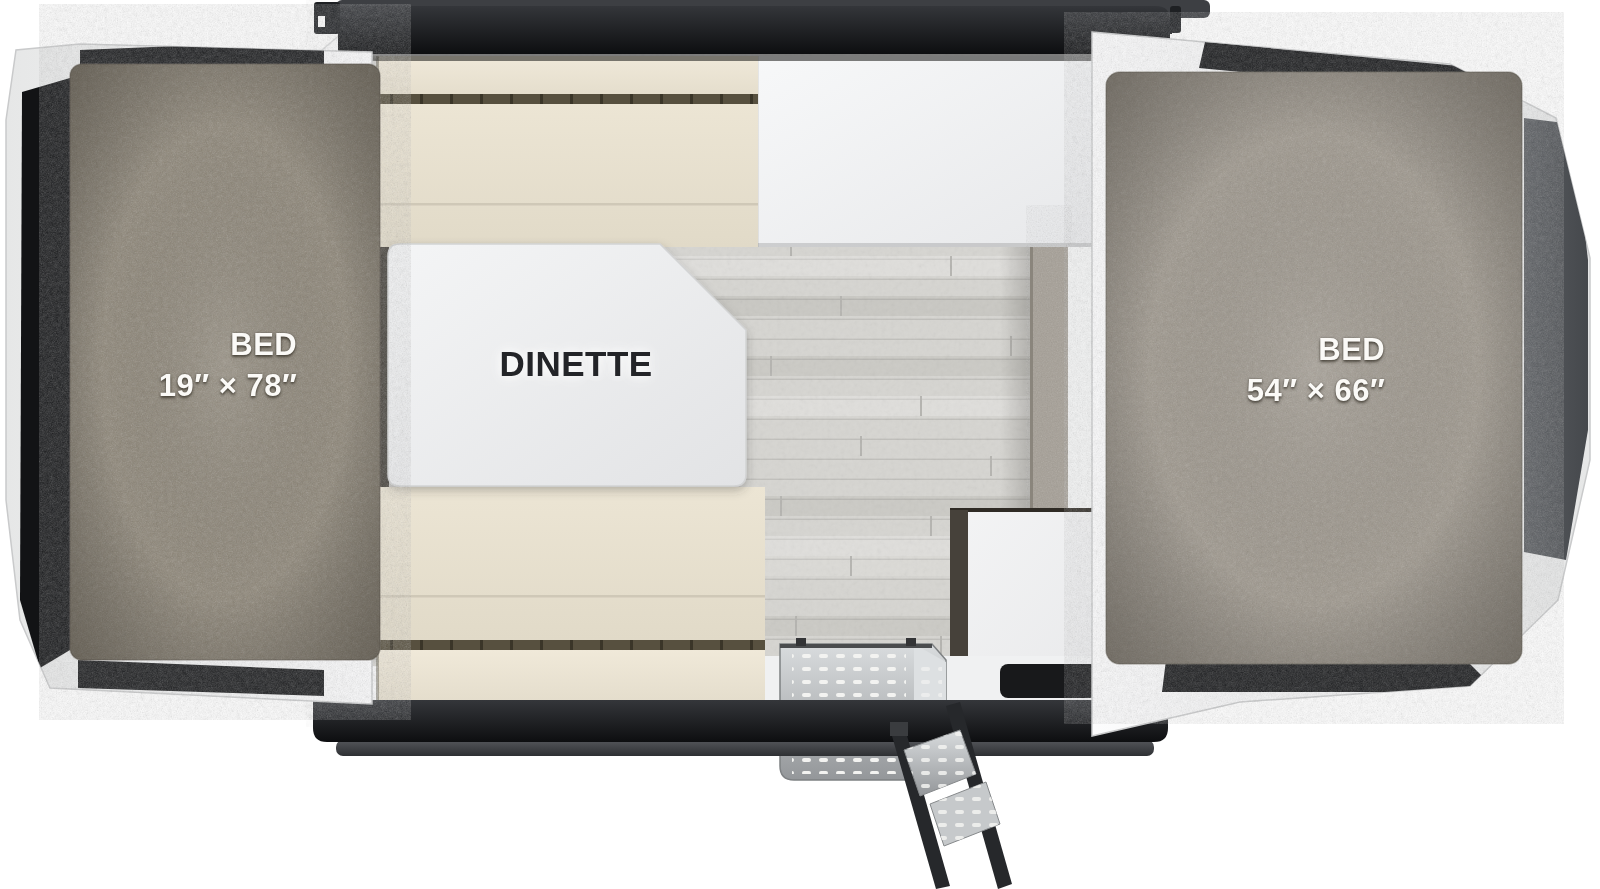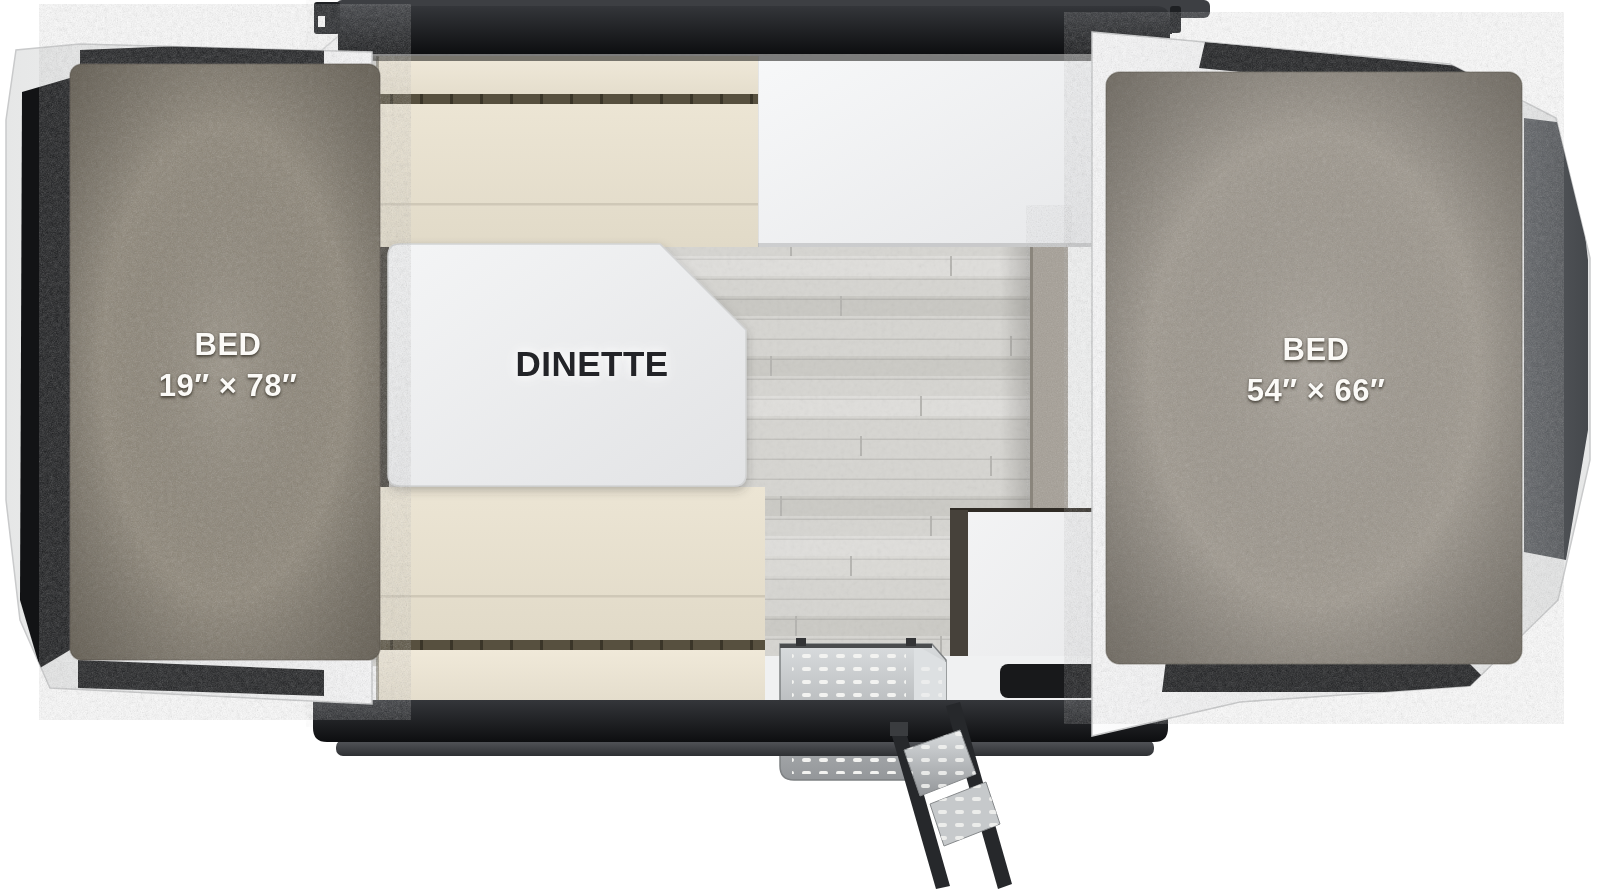--- a/index.html
+++ b/index.html
@@ -1,19 +1,19 @@
 <!DOCTYPE html>
 <html><head>
 <meta charset="utf-8">
 <style>
   html,body{margin:0;padding:0;background:#ffffff;}
   #stage{position:relative;width:1600px;height:889px;background:#ffffff;overflow:hidden;
          font-family:"Liberation Sans",sans-serif;}
   #plan-svg{position:absolute;left:0;top:0;}
-  .area-label{position:absolute;transform:translate(-50%,-50%);text-align:center;
+  .area-label{position:absolute;transform:translate(-50%,-50%);text-align:right;
               font-weight:700;line-height:1.32;letter-spacing:.5px;white-space:nowrap;}
   .bed-label{color:#fbfaf7;font-size:31px;
              text-shadow:0 2px 3px rgba(35,31,22,.65),0 0 2px rgba(35,31,22,.4);}
   .dinette-label{color:#232428;font-size:35px;
              text-shadow:0 0 10px rgba(255,255,255,.95),0 0 20px rgba(255,255,255,.8);}
   .lbl-line{display:block;}
 </style>
 </head>
 <body>
 
@@ -256,21 +256,21 @@
       <polygon points="930,804 986,782 1000,824 944,846" fill="url(#dash)" opacity="0.85"></polygon>
     </g>
   </g>
 </svg>
 
   <div class="area-label bed-label" style="left:228px;top:366px;">
     <span class="lbl-line">BED</span>
     <span class="lbl-line">19″ × 78″</span>
   </div>
 
-  <div class="area-label dinette-label" style="left:592px;top:364px;">
+  <div class="area-label dinette-label" style="left:576px;top:364px;">
     <span class="lbl-line">DINETTE</span>
   </div>
 
   <div class="area-label bed-label" style="left:1316px;top:371px;">
     <span class="lbl-line">BED</span>
     <span class="lbl-line">54″ × 66″</span>
   </div>
 
 </div>
 

